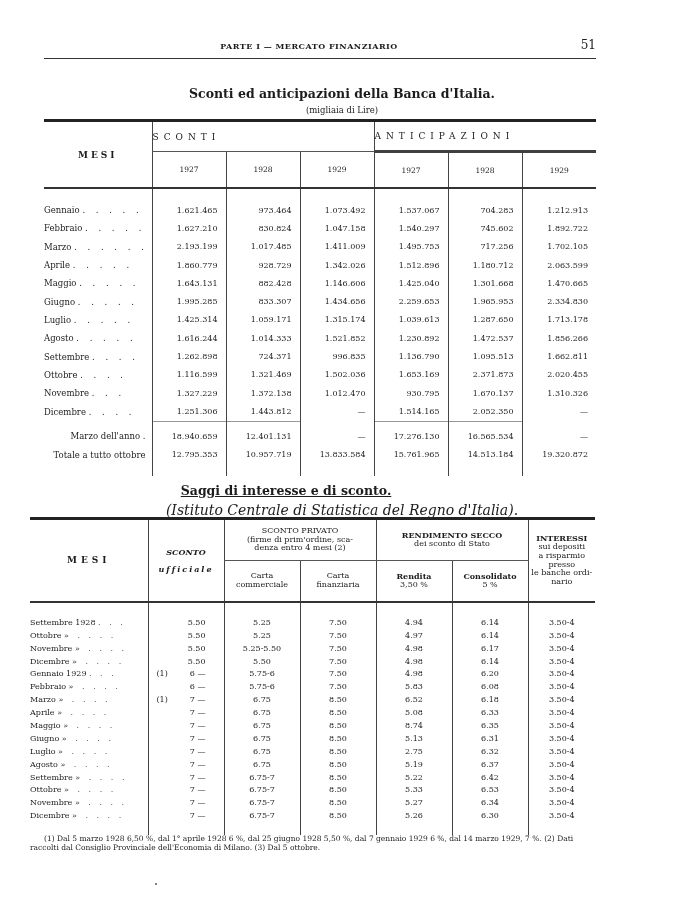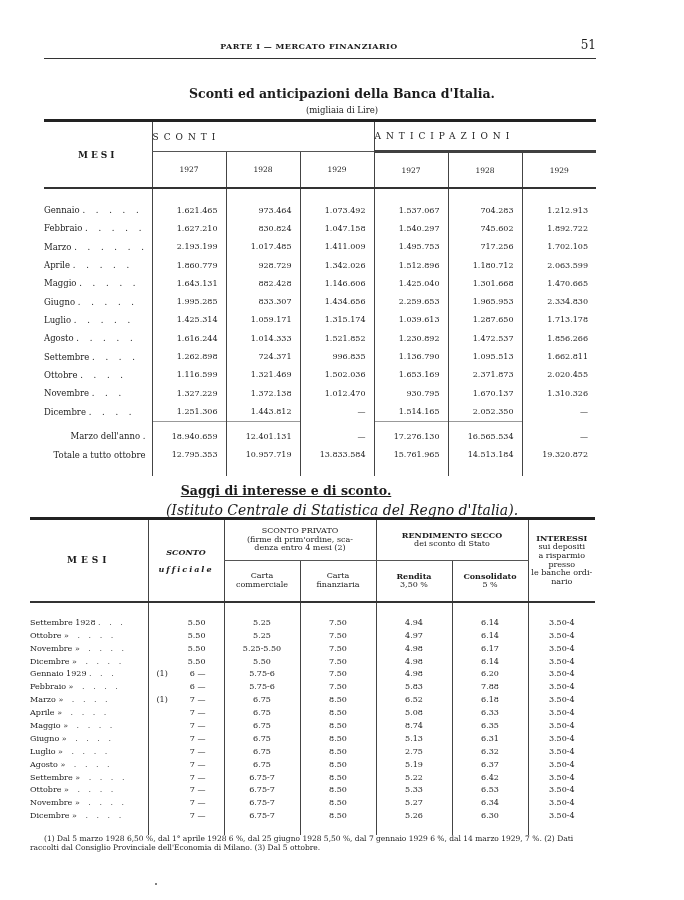--- a/index.html
+++ b/index.html
@@ -341,21 +341,21 @@
         <td class="vline c2">4.98</td>
         <td class="vline c2">6.20</td>
         <td class="vline c2">3.50-4</td>
       </tr>
       <tr>
         <td class="r2lbl"><span>Febbraio</span> <span style="letter-spacing:3px">» . . . .</span></td>
         <td class="vline" style="text-align:right;padding-right:18px"><span style="float:left;padding-left:8px"></span><span>6 —</span></td>
         <td class="vline c2">5.75-6</td>
         <td class="vline c2">7.50</td>
         <td class="vline c2">5.83</td>
-        <td class="vline c2">7.88</td>
+        <td class="vline c2">6.08</td>
         <td class="vline c2">3.50-4</td>
       </tr>
       <tr>
         <td class="r2lbl"><span>Marzo</span> <span style="letter-spacing:3px">» . . . .</span></td>
         <td class="vline" style="text-align:right;padding-right:18px"><span style="float:left;padding-left:8px">(1)</span><span>7 —</span></td>
         <td class="vline c2">6.75</td>
         <td class="vline c2">8.50</td>
         <td class="vline c2">6.52</td>
         <td class="vline c2">6.18</td>
         <td class="vline c2">3.50-4</td>

